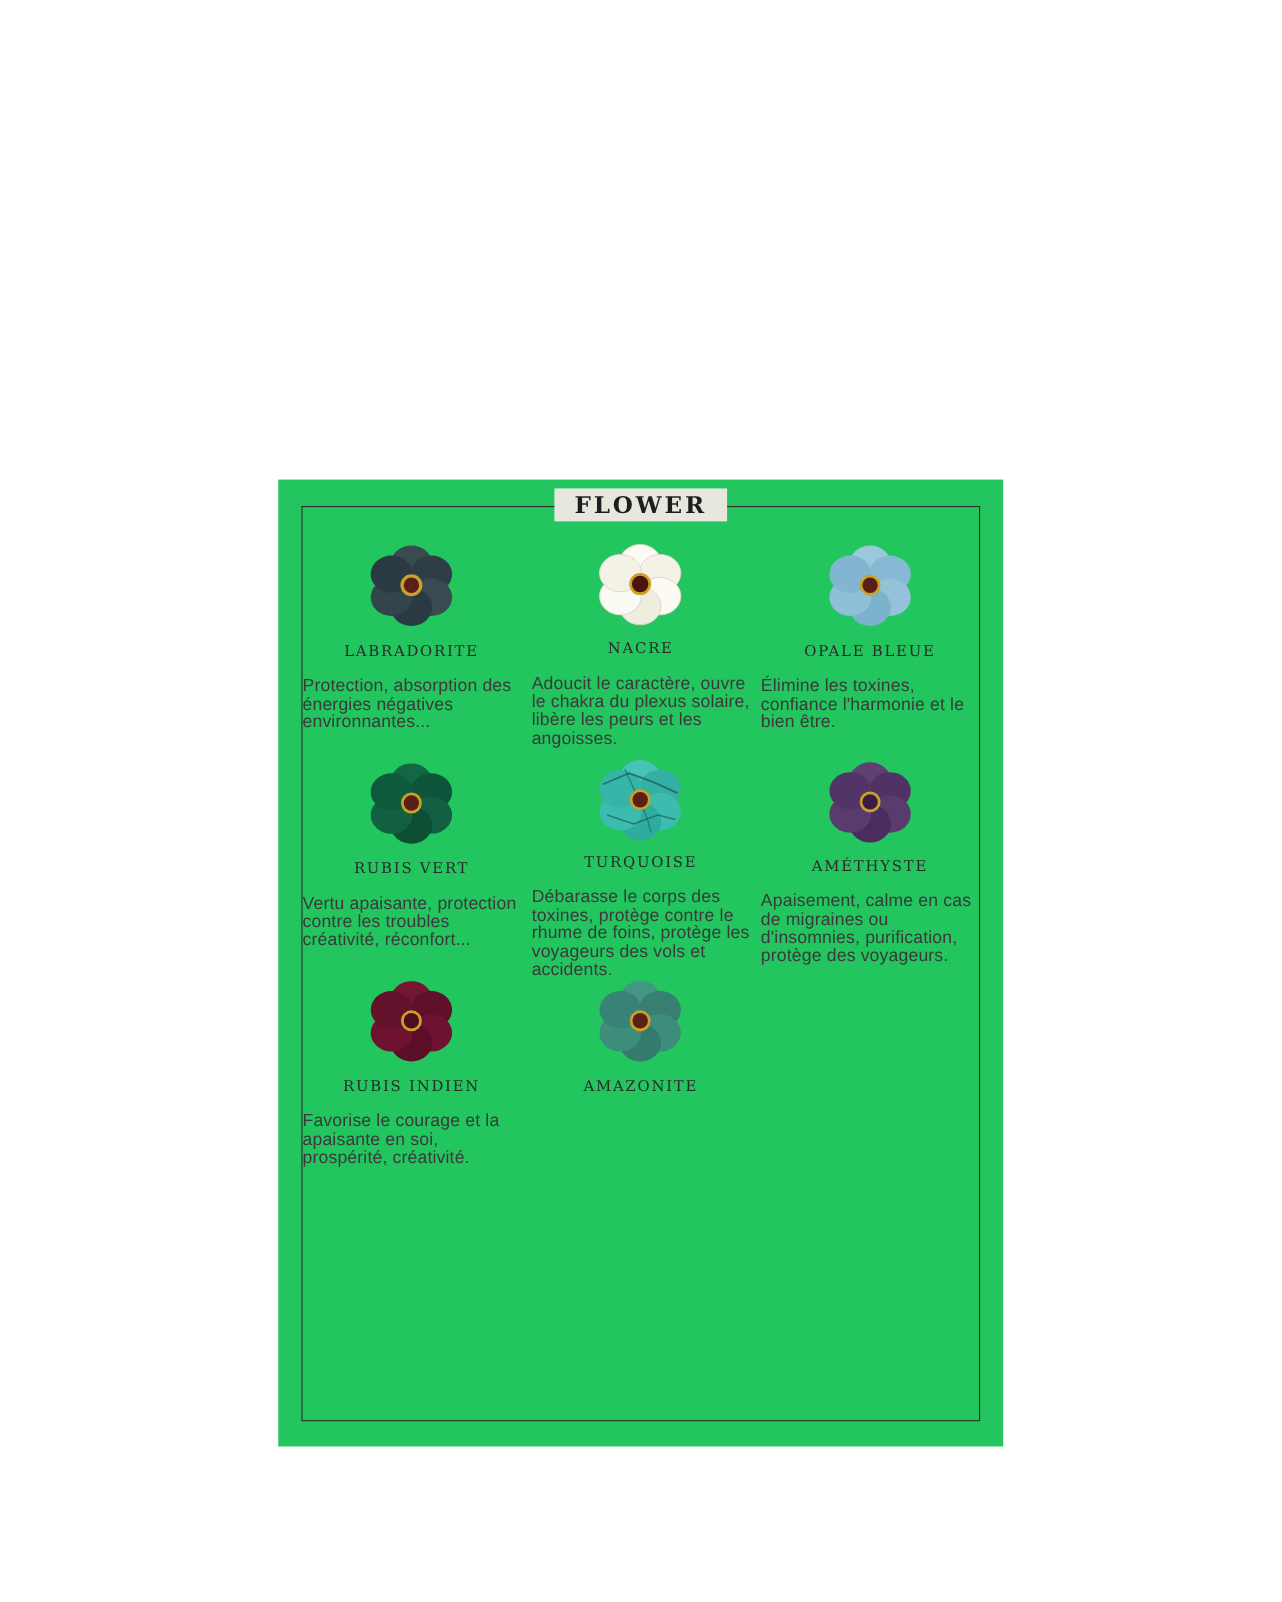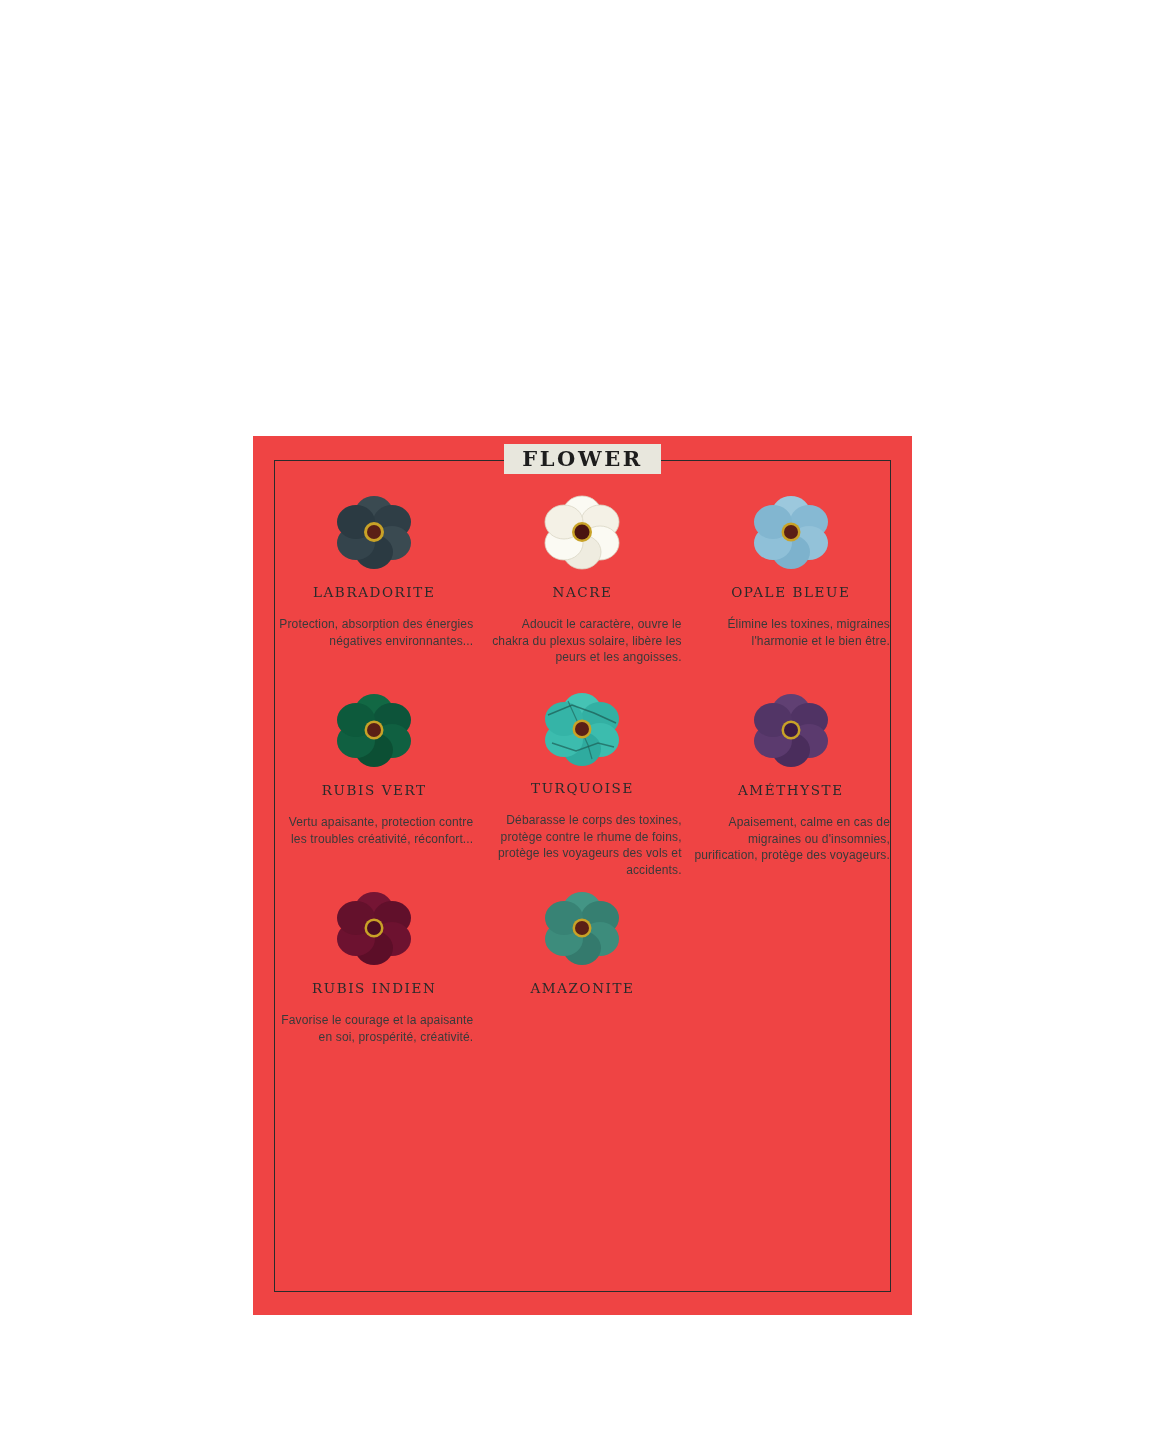--- a/index.html
+++ b/index.html
@@ -15,21 +15,21 @@
     overflow: hidden;
   }
 
   
   .card {
     position: absolute;
     left: 253px;
     top: 436px;
     width: 659px;
     height: 879px;
-    background: #ef4444;
+    background: #22c55e;
   }
 
   
   .frame {
     position: absolute;
     left: 21px;
     top: 24px;
     right: 21px;
     bottom: 23px;
     border: 1px solid #2b2b2b;
@@ -88,24 +88,24 @@
     font-size: 13.5px;
     letter-spacing: 1.6px;
     color: #2a2a2a;
     margin-top: 8px;
     text-align: center;
   }
 
   .stone-desc {
     margin-top: 16px;
     font-family: "Liberation Sans", sans-serif;
-    font-size: 12px;
+    font-size: 16px;
     line-height: 16.5px;
     color: #3a3a3a;
-    text-align: right;
+    text-align: left;
     max-width: 275px;
     letter-spacing: 0.15px;
   }
 
   svg { display: block; }
 </style>
 </head>
 <body>
 
 <div class="card">
@@ -164,21 +164,21 @@
             <ellipse cx="18" cy="11" rx="19" ry="17" fill="#93c2d9"></ellipse>
             <ellipse cx="0" cy="20" rx="19" ry="17" fill="#7db2cd"></ellipse>
             <ellipse cx="-18" cy="11" rx="19" ry="17" fill="#8fc0d8"></ellipse>
             <ellipse cx="-18" cy="-10" rx="19" ry="17" fill="#82b6d0"></ellipse>
             <circle cx="0" cy="0" r="9.5" fill="#c9a227"></circle>
             <circle cx="0" cy="0" r="7" fill="#5a1f16"></circle>
           </g>
         </svg>
       </div>
       <div class="stone-name">OPALE BLEUE</div>
-      <div class="stone-desc">Élimine les toxines, migraines l'harmonie et le bien être.</div>
+      <div class="stone-desc">Élimine les toxines, confiance l'harmonie et le bien être.</div>
     </div>
 
     <div class="cell">
       <div class="flower-wrap">
         <svg width="96" height="82" viewBox="0 0 96 82">
           <g transform="translate(48,41)">
             <ellipse cx="0" cy="-19" rx="19" ry="17" fill="#126844"></ellipse>
             <ellipse cx="18" cy="-10" rx="19" ry="17" fill="#0d543a"></ellipse>
             <ellipse cx="18" cy="11" rx="19" ry="17" fill="#106041"></ellipse>
             <ellipse cx="0" cy="20" rx="19" ry="17" fill="#0c4f34"></ellipse>

